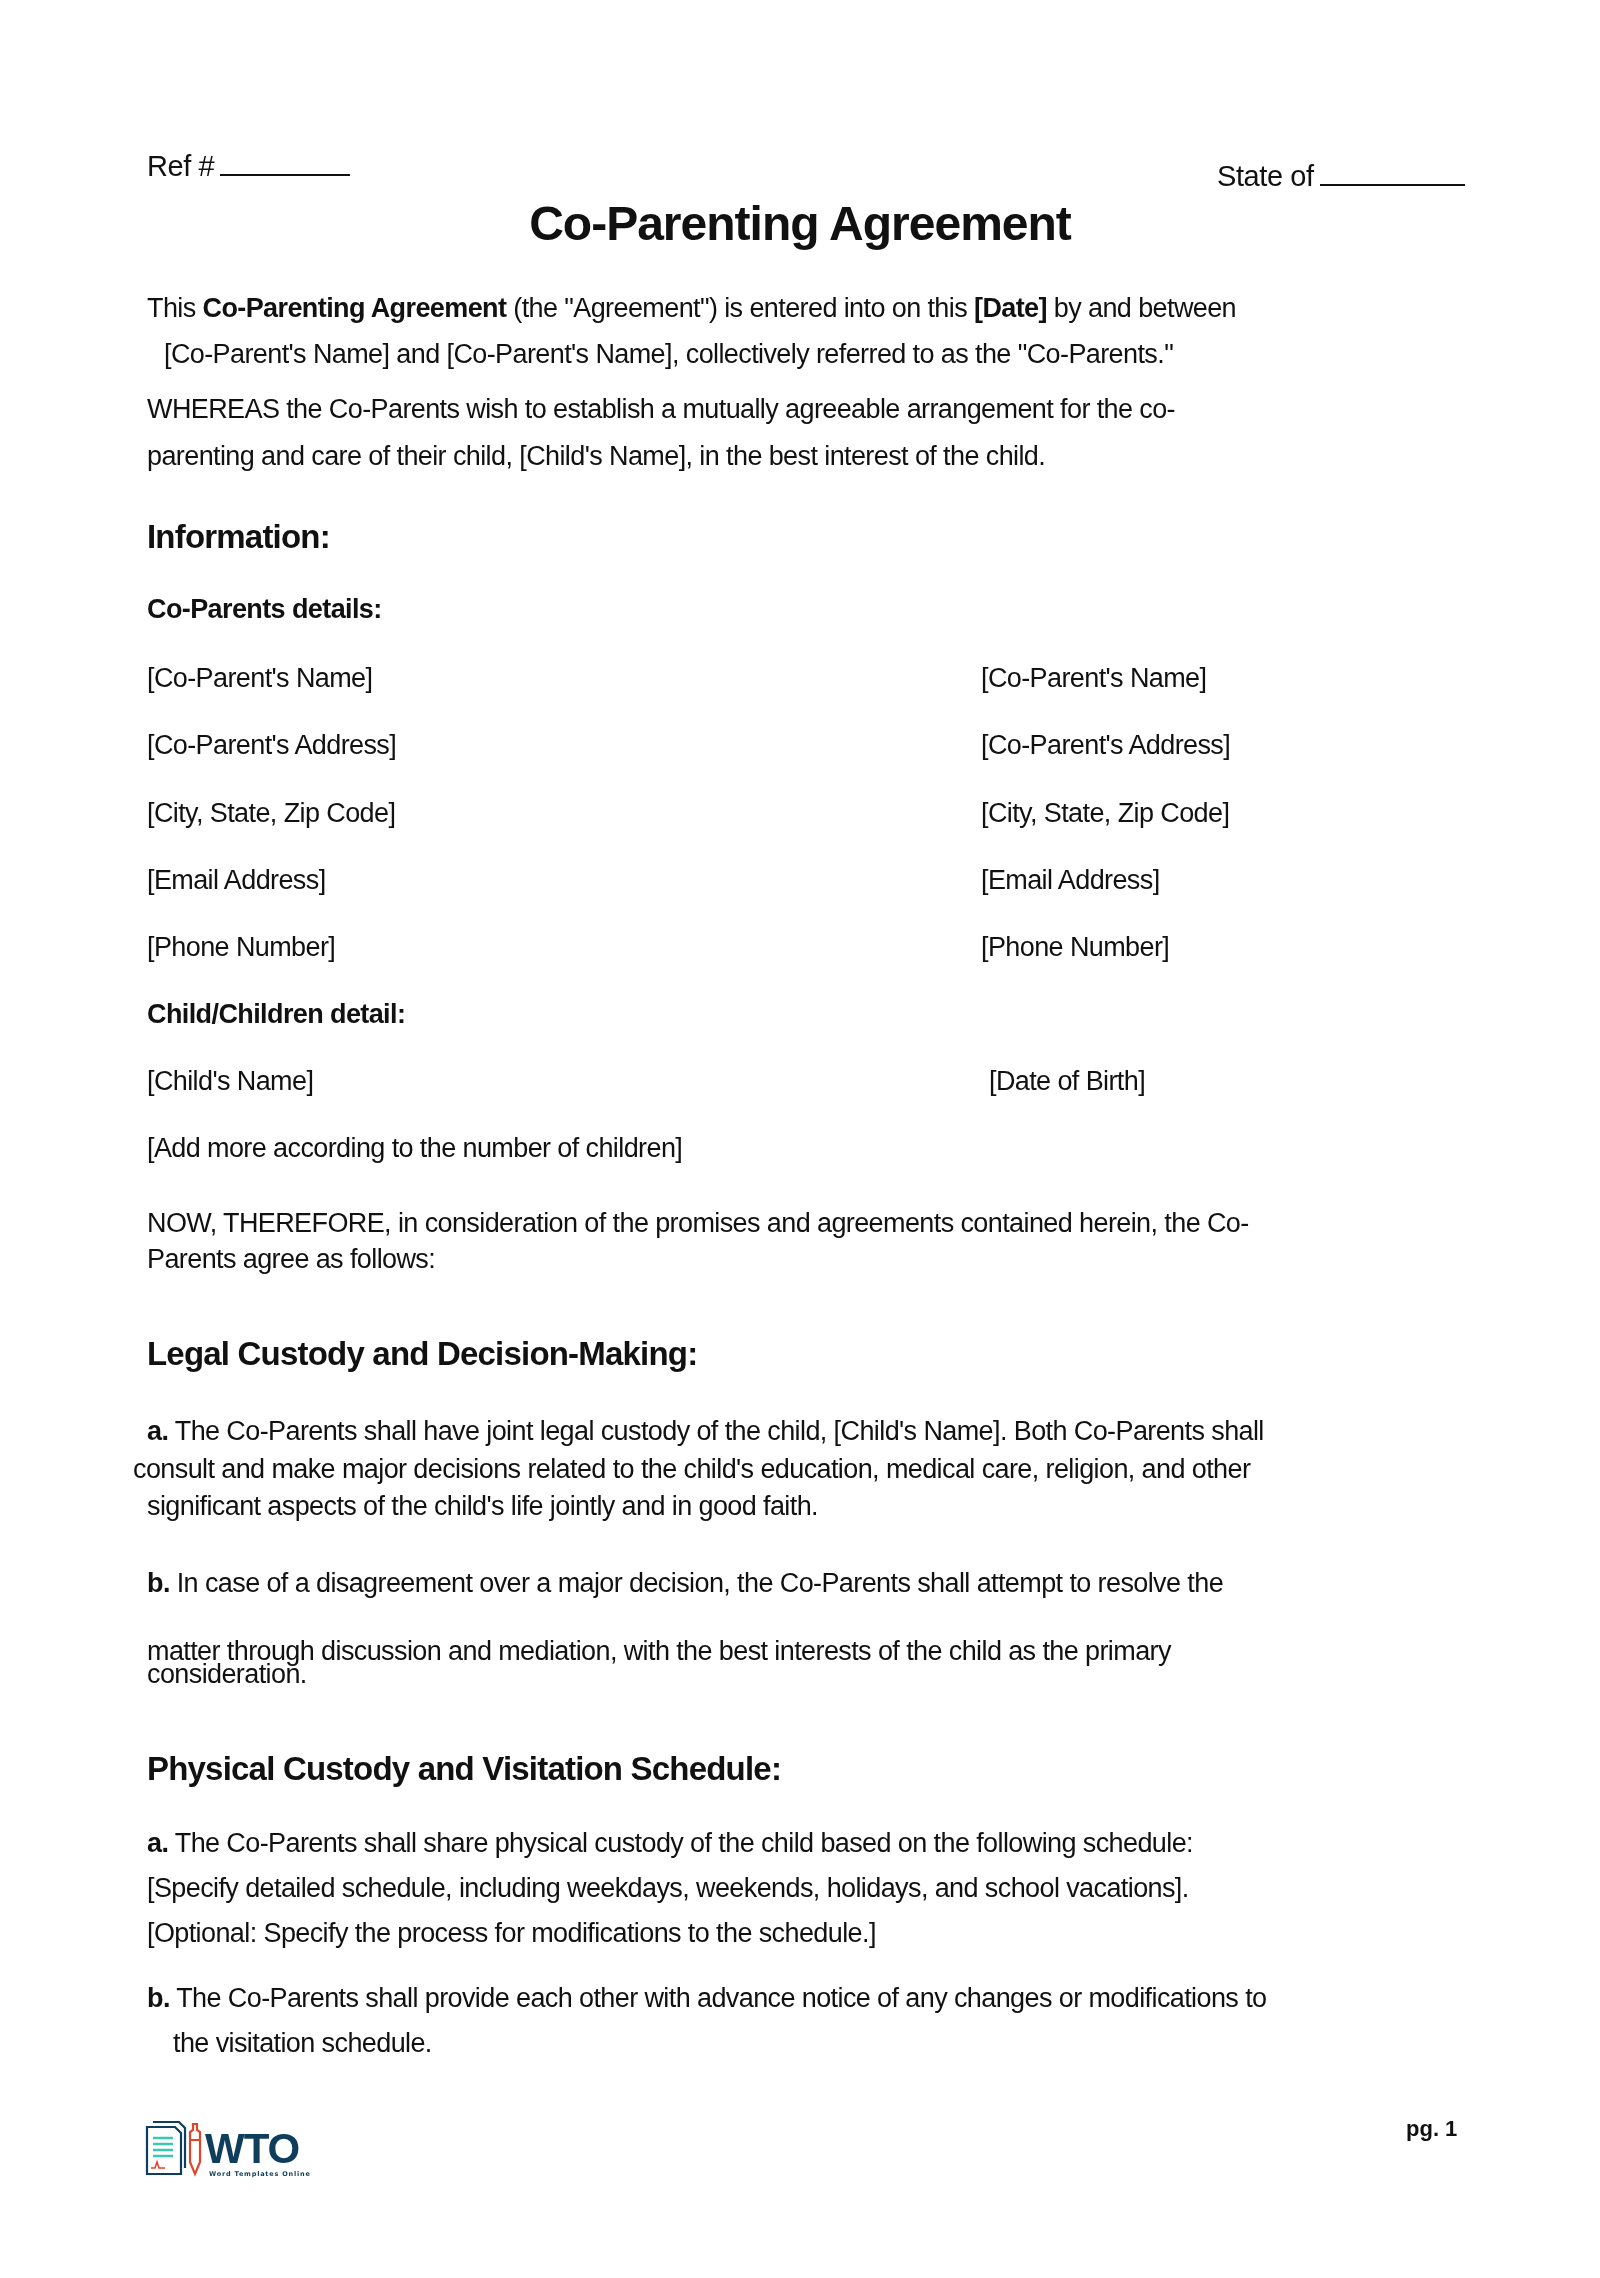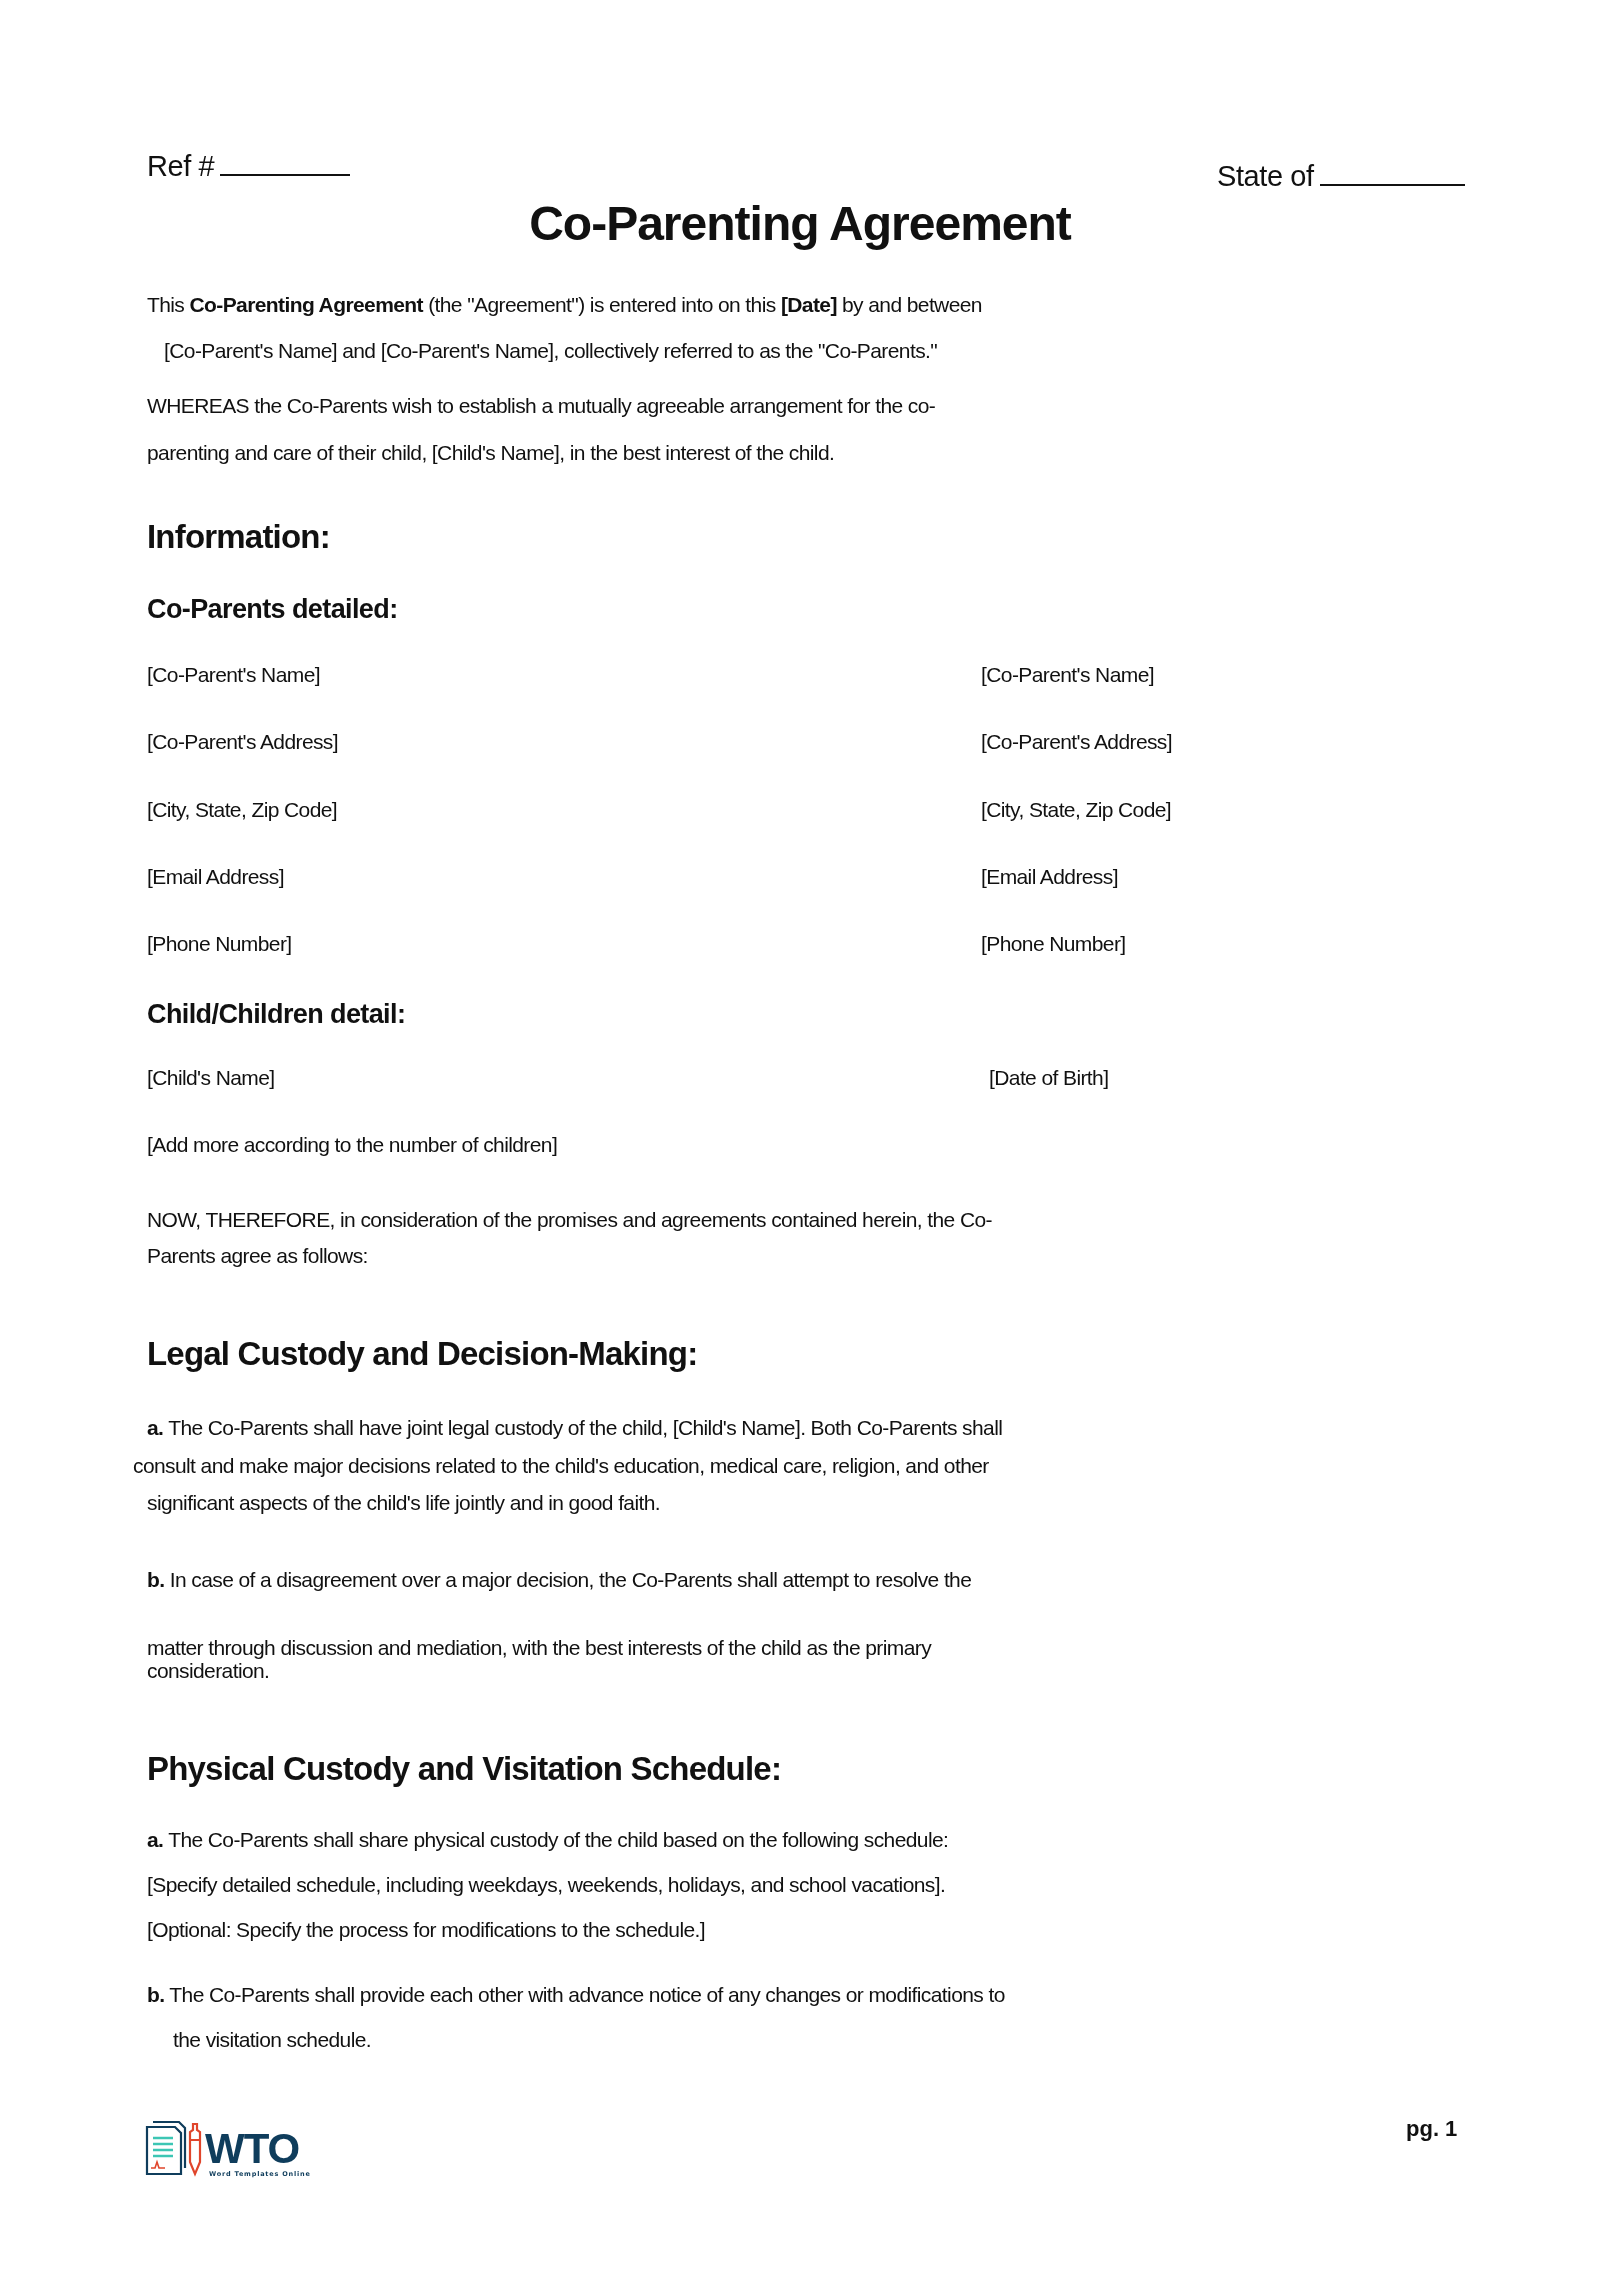--- a/index.html
+++ b/index.html
@@ -1,19 +1,19 @@
 <!DOCTYPE html>
 <html><head>
 <meta charset="utf-8">
 <style>
   html, body { margin: 0; padding: 0; background: #ffffff; }
   body { width: 1600px; height: 2278px; position: relative; overflow: hidden;
          font-family: "Liberation Sans", "DejaVu Sans", sans-serif; color: #111; }
   .abs { position: absolute; white-space: nowrap; }
-  .body-text { font-size: 21px; letter-spacing: -0.6px; }
+  .body-text { font-size: 27px; letter-spacing: -0.6px; }
   .small-text { font-size: 29px; letter-spacing: -0.4px; }
   .blank { display: inline-block; border-bottom: 2px solid #111; vertical-align: baseline; height: 1px; margin-left: 6px; }
   .title { font-size: 48px; font-weight: bold; letter-spacing: -1px; left: 0; width: 1600px; text-align: center; }
   .h2 { font-size: 33px; font-weight: bold; letter-spacing: -0.8px; }
   .h3 { font-size: 27px; font-weight: bold; letter-spacing: -0.6px; }
   b { font-weight: bold; }
   .pgnum { font-size: 22px; font-weight: bold; }
   .logo { position: absolute; left: 145px; top: 2118px; width: 180px; height: 64px; }
 </style>
 </head>
@@ -30,21 +30,21 @@
 
 <div class="abs body-text" style="left:147px; top:293px;">
   <span>This </span><b>Co-Parenting Agreement</b><span> (the "Agreement") is entered into on this </span><b>[Date]</b><span> by and between</span>
 </div>
 <div class="abs body-text" style="left:147px; top:339px;margin-left:17px;">[Co-Parent's Name] and [Co-Parent's Name], collectively referred to as the "Co-Parents."</div>
 
 <div class="abs body-text" style="left:147px; top:394px;">WHEREAS the Co-Parents wish to establish a mutually agreeable arrangement for the co-</div>
 <div class="abs body-text" style="left:147px; top:441px;">parenting and care of their child, [Child's Name], in the best interest of the child.</div>
 
 <div class="abs h2" style="left:147px; top:518px;">Information:</div>
-<div class="abs h3" style="left:147px; top:594px;">Co-Parents detailed:</div>
+<div class="abs h3" style="left:147px; top:594px;">Co-Parents details:</div>
 
 <div class="abs body-text" style="left:147px; top:663px;">[Co-Parent's Name]</div>
 <div class="abs body-text" style="left:147px; top:730px;">[Co-Parent's Address]</div>
 <div class="abs body-text" style="left:147px; top:798px;">[City, State, Zip Code]</div>
 <div class="abs body-text" style="left:147px; top:865px;">[Email Address]</div>
 <div class="abs body-text" style="left:147px; top:932px;">[Phone Number]</div>
 
 <div class="abs body-text" style="left:981px; top:663px;">[Co-Parent's Name]</div>
 <div class="abs body-text" style="left:981px; top:730px;">[Co-Parent's Address]</div>
 <div class="abs body-text" style="left:981px; top:798px;">[City, State, Zip Code]</div>

